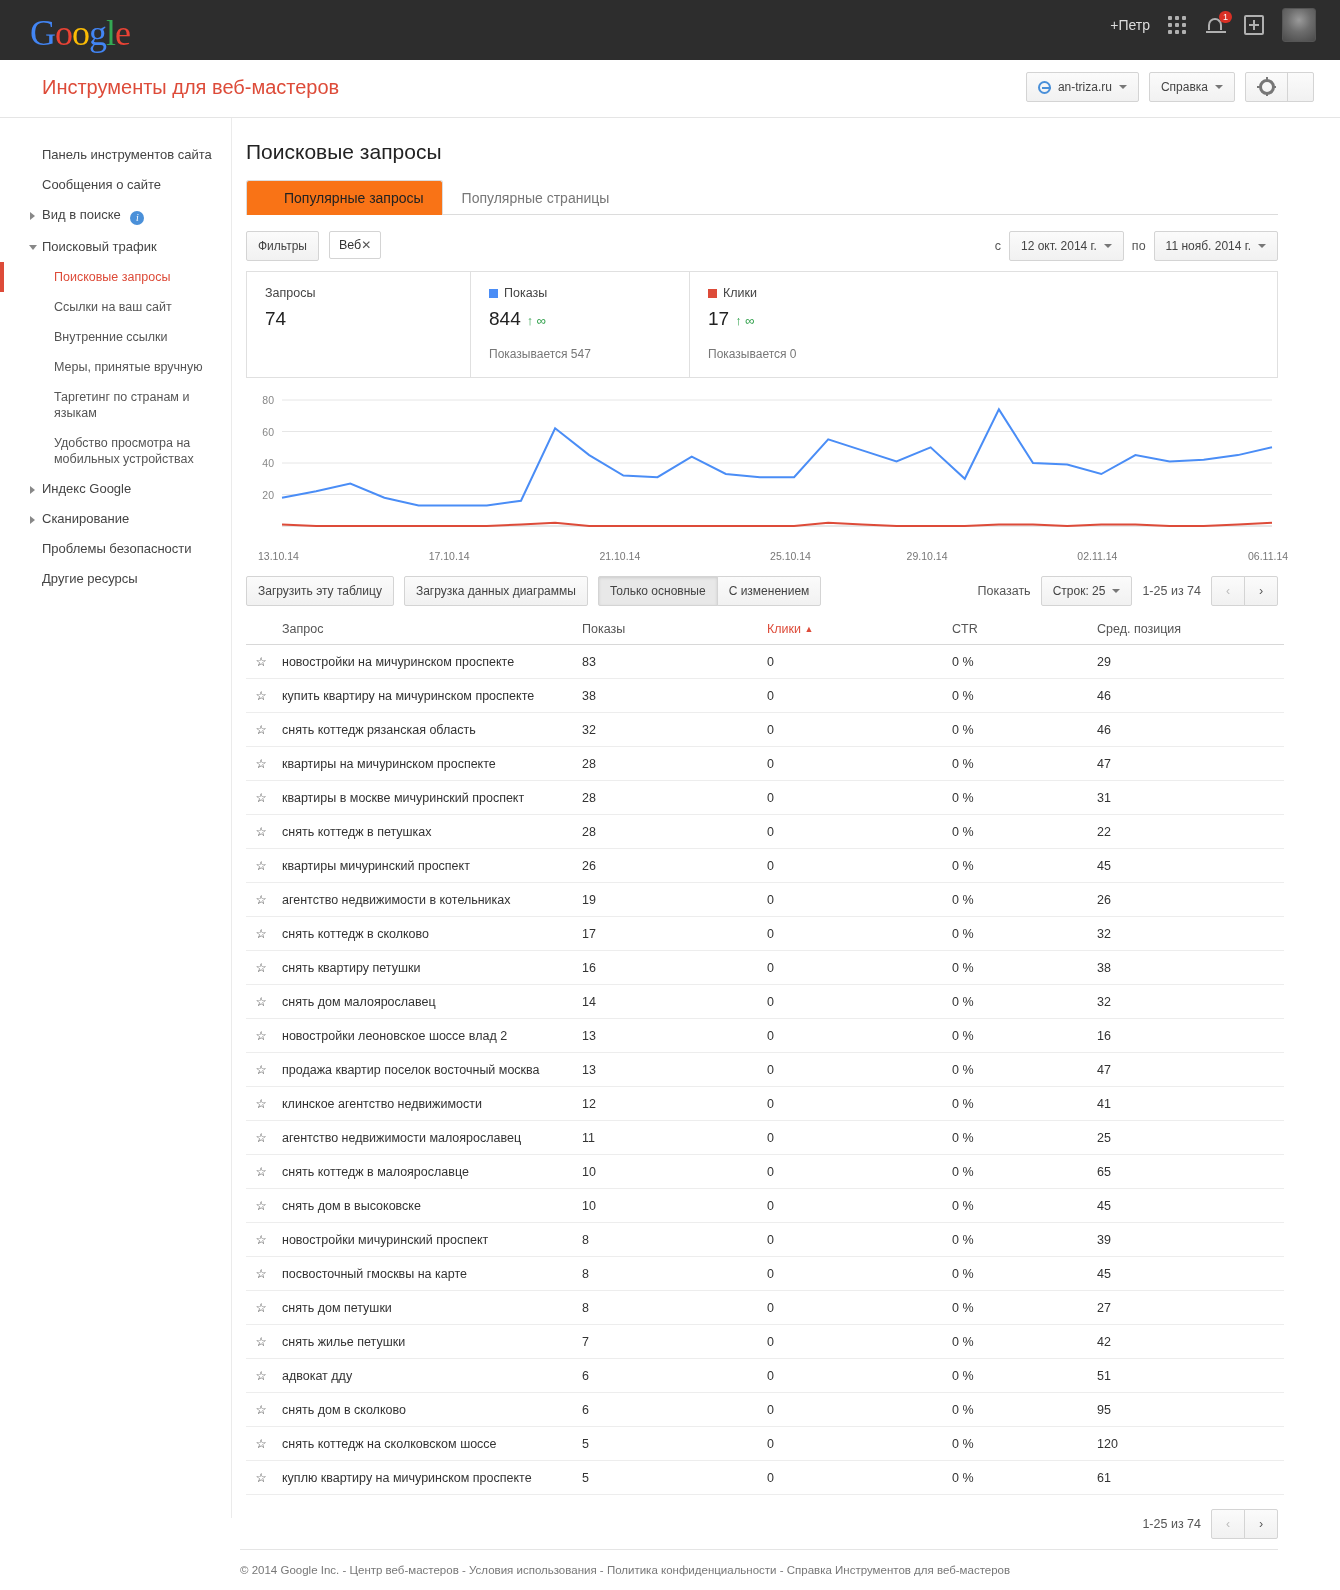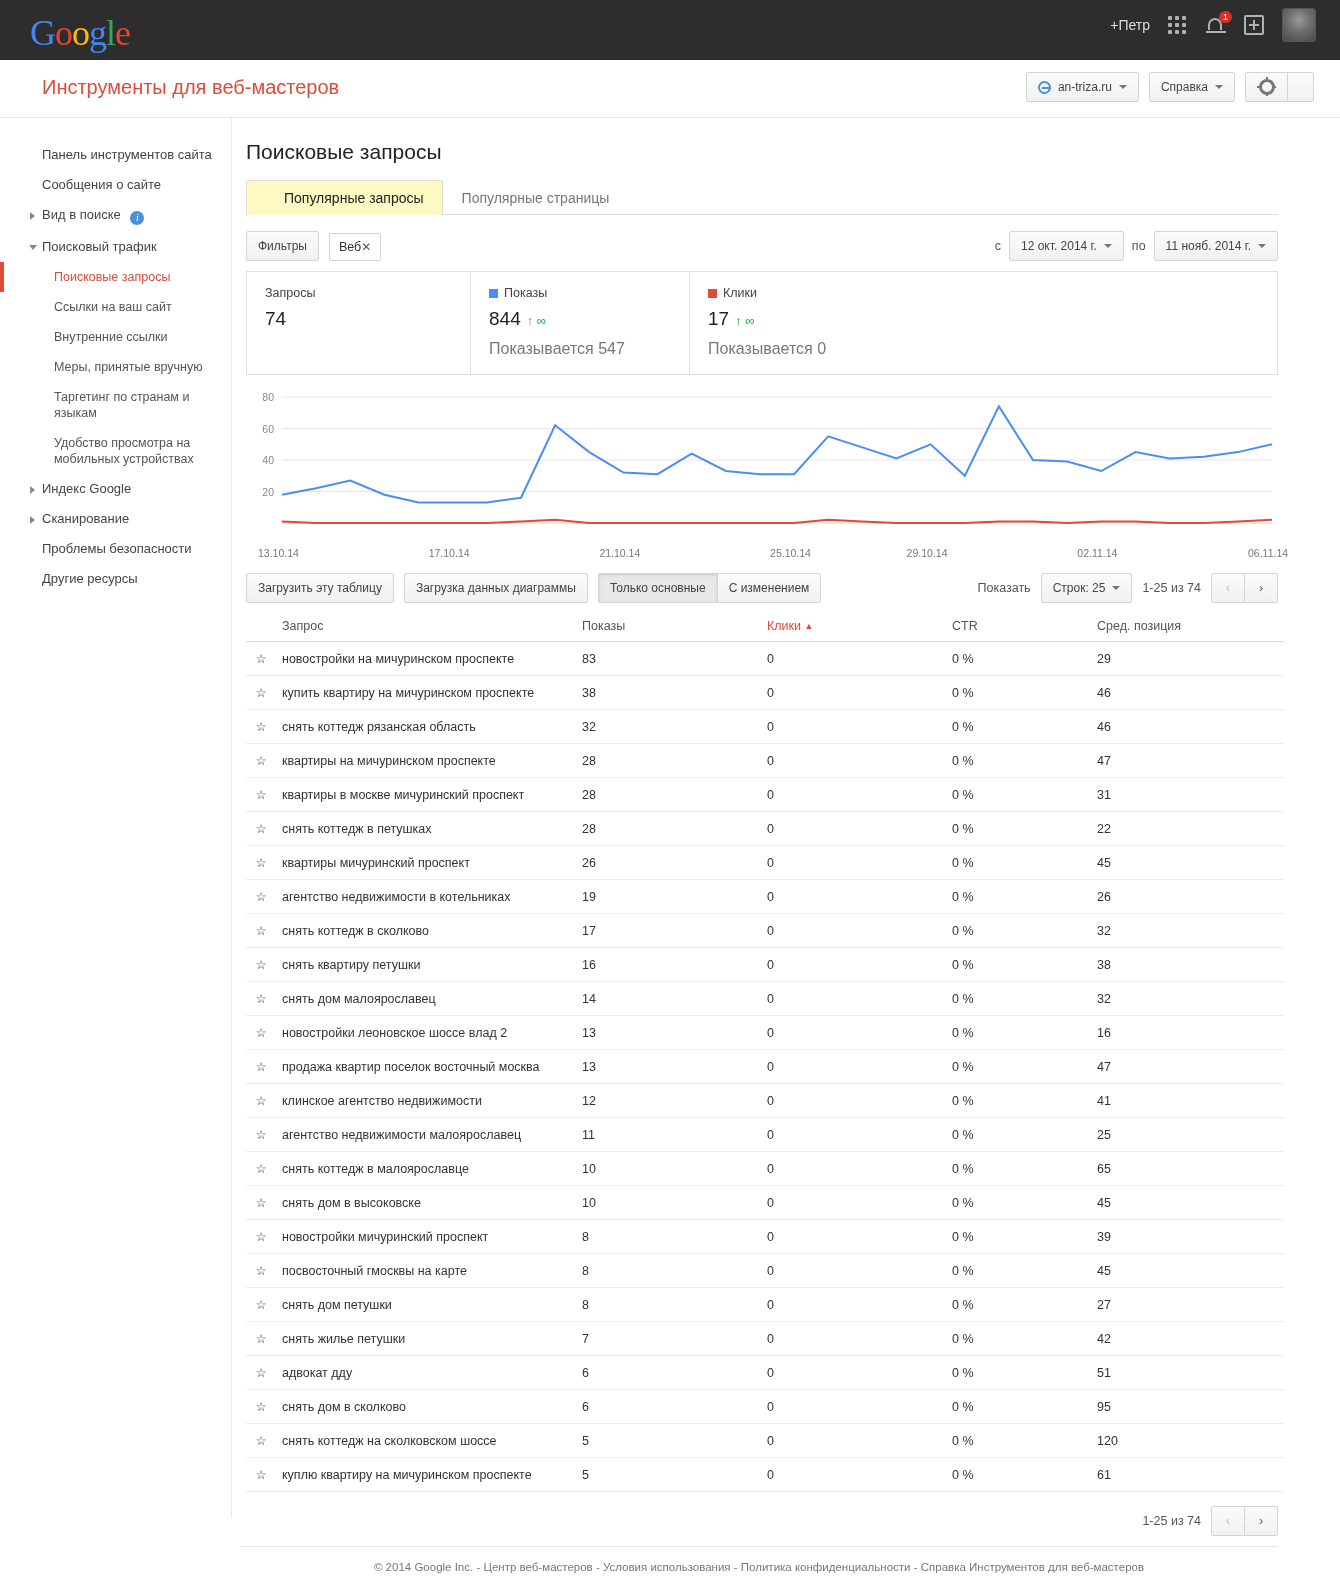--- a/index.html
+++ b/index.html
@@ -246,30 +246,30 @@
     padding: 9px 18px;
     font-size: 14px;
     color: #777;
     cursor: pointer;
     border: 1px solid transparent;
     border-bottom: none;
     margin-bottom: -1px;
   }
   .tab.active {
     color: #222;
-    background: #fef9c3;
+    background: #f97316;
     border-color: #dcdcdc;
     border-radius: 3px 3px 0 0;
     padding-left: 37px;
   }
 
   
   .filter-row {
     display: flex;
-    align-items: flex-end;
+    align-items: flex-start;
     margin: 16px 0 10px 6px;
     gap: 10px;
   }
   .chip {
     border: 1px solid #d4d4d4;
     background: #fff;
     border-radius: 2px;
     height: 28px;
     display: inline-flex;
     align-items: center;
@@ -302,21 +302,21 @@
   .stat + .stat { border-left: 1px solid #e0e0e0; }
   .stat.s1 { width: 223px; }
   .stat.s2 { width: 219px; }
   .stat.s3 { width: 215px; }
   .stat-label { font-size: 12.5px; color: #444; display: flex; align-items: center; gap: 6px; }
   .sw { width: 9px; height: 9px; display: inline-block; }
   .sw.blue { background: #4a8df6; }
   .sw.red { background: #dd4b39; }
   .stat-value { font-size: 19px; color: #222; margin-top: 8px; display: flex; align-items: baseline; gap: 6px; }
   .stat-delta { color: #2a9d46; font-size: 13px; }
-  .stat-sub { font-size: 16px; color: #777; margin-top: 10px; }
+  .stat-sub { font-size: 12px; color: #777; margin-top: 17px; }
 
   
   .chart-wrap { margin: 14px 0 0 6px; position: relative; height: 150px; }
   .chart-svg { display: block; }
   .xlabels {
     position: relative;
     height: 16px;
     font-size: 10.5px;
     color: #777;
     margin-left: 6px;
@@ -377,21 +377,20 @@
     justify-content: flex-end;
     gap: 10px;
     margin: 14px 0 0 6px;
     font-size: 12.5px;
     color: #555;
   }
 
   
   .footer {
     border-top: 1px solid #e5e5e5;
-    text-align: center;
     font-size: 11.5px;
     color: #777;
     padding-top: 14px;
     margin-top: 10px;
   }
   .footer a { color: #777; text-decoration: none; }
 </style>
 </head>
 <body>
 

